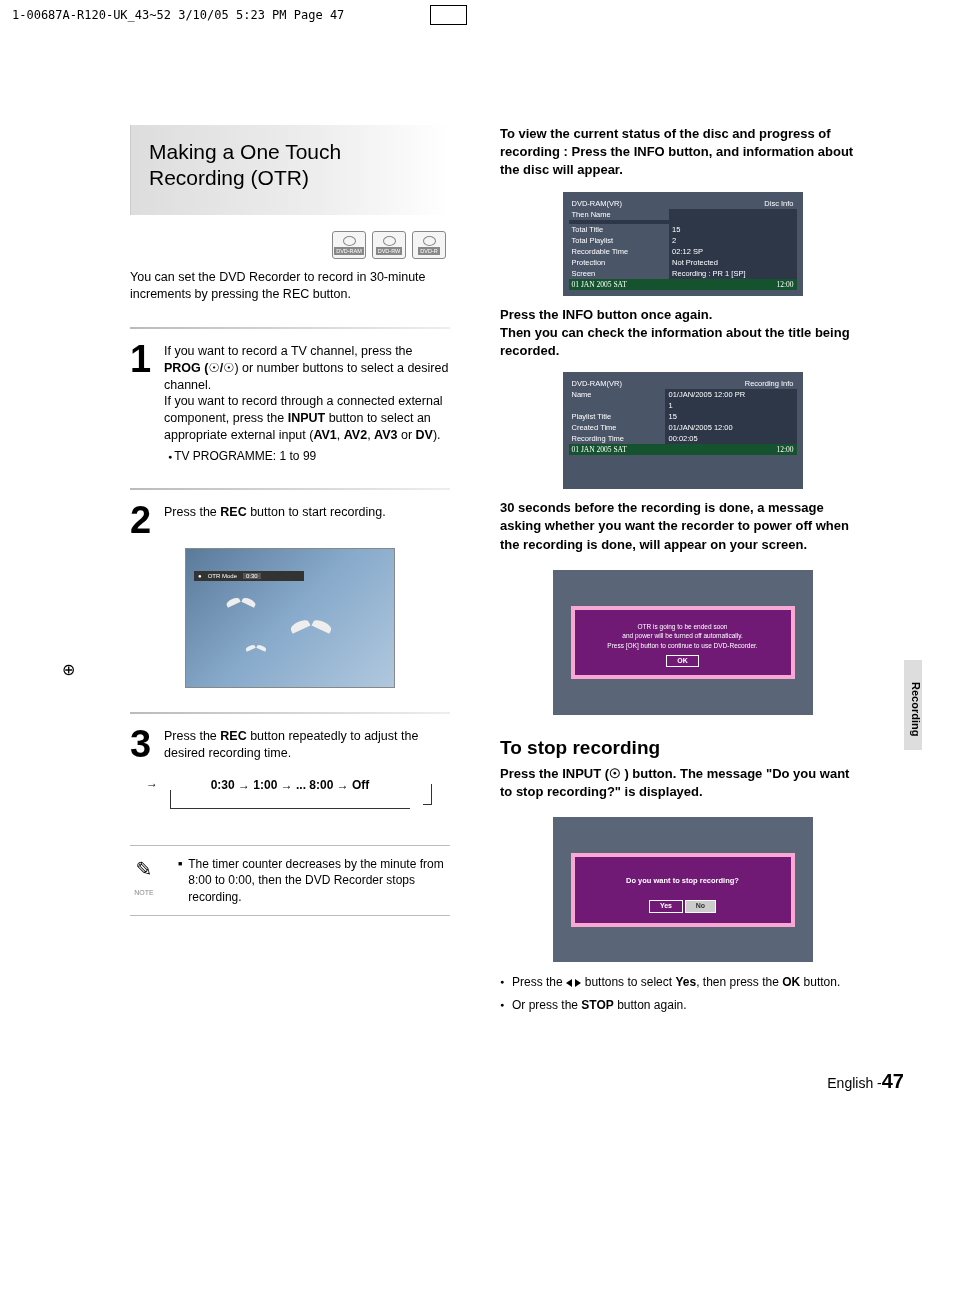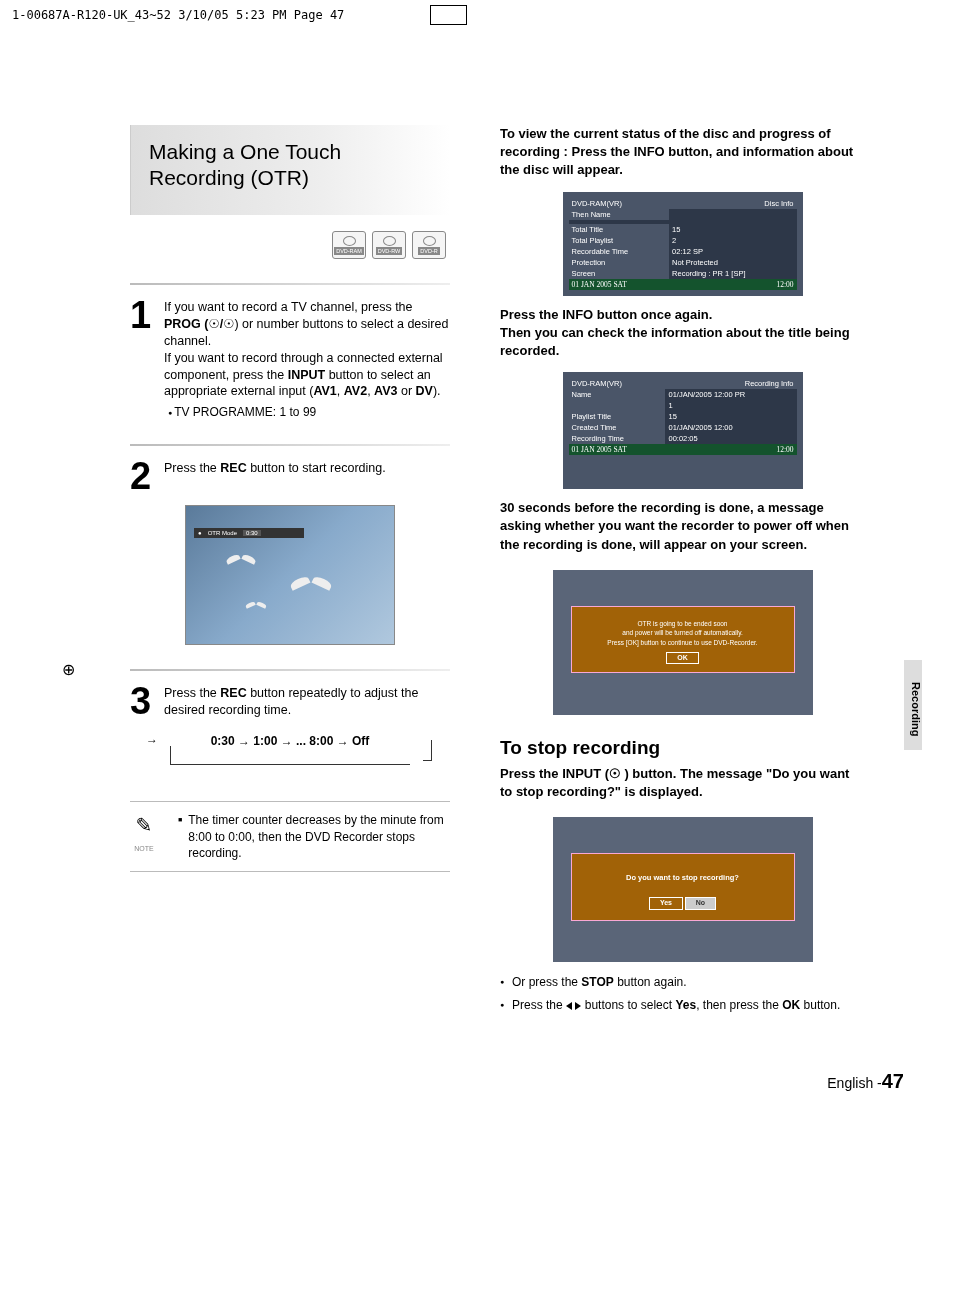--- a/index.html
+++ b/index.html
@@ -47,21 +47,21 @@
 .note-body::before { content: "■"; font-size: 7px; margin-top: 3px; }
 .rc-text { font-size: 13px; line-height: 1.4; font-weight: bold; }
 .info-box { width: 240px; margin: 12px auto 10px; background: #4a5568; padding: 6px; font-size: 7.5px; color: #fff; }
 .info-box table { width: 100%; border-collapse: collapse; }
 .info-box td { padding: 1px 3px; }
 .info-box .hdr td { background: #4a5568; }
 .info-box .val { background: #2d3748; }
 .info-box .foot td { background: #14532d; font-family: Liberation Serif, serif; }
 .info-box .bar { background: #2d3748; height: 4px; }
 .osd-box { width: 260px; height: 145px; margin: 16px auto 12px; background: #5a6578; position: relative; padding: 36px 18px 14px; }
-.osd-inner { border: 1px solid #f9a8d4; background: #a16207; padding: 12px 8px 8px; text-align: center; color: #fff; font-size: 6.5px; line-height: 1.5; }
+.osd-inner { border: 4px solid #f9a8d4; background: #701a75; padding: 12px 8px 8px; text-align: center; color: #fff; font-size: 6.5px; line-height: 1.5; }
 .osd-btn { display: inline-block; border: 1px solid #fff; padding: 0 10px; margin-top: 4px; font-size: 7px; font-weight: bold; }
 h3.sec { font-size: 19px; font-weight: bold; margin: 22px 0 6px; }
 .bullet-list { margin-top: 8px; font-size: 12px; line-height: 1.4; }
 .bullet-list li { list-style: none; margin: 6px 0 6px 12px; position: relative; }
 .bullet-list li::before { content: "●"; font-size: 7px; position: absolute; left: -12px; top: 3px; }
 .side-tab { position: absolute; right: 32px; top: 660px; width: 18px; height: 90px; background: #ddd; font-size: 11px; font-weight: bold; writing-mode: vertical-rl; text-align: center; padding-top: 8px; }
 .page-num { text-align: right; font-size: 14px; padding: 20px 50px 20px 0; }
 .page-num b { font-size: 20px; }
 .tri { display: inline-block; width: 0; height: 0; border-style: solid; vertical-align: middle; }
 .tri.l { border-width: 4px 6px 4px 0; border-color: transparent #000 transparent transparent; }
@@ -89,20 +89,21 @@
         </div>
       <div class="disc-icon">
           <span class="circ"></span>
           <span class="lab">DVD-RW</span>
         </div>
       <div class="disc-icon">
           <span class="circ"></span>
           <span class="lab">DVD-R</span>
         </div>
     </div>
+    <p class="intro">You can set the DVD Recorder to record in 30-minute increments by pressing the REC button.</p>
 
     <div class="hr"></div>
 
     <div class="step">
       <div class="step-num">1</div>
       <div class="step-body">
         <span>If you want to record a TV channel, press the </span><b>PROG (</b>☉<b>/</b>☉<b></b><span>) or number buttons to select a desired channel.</span><br>
         <span>If you want to record through a connected external component, press the </span><b>INPUT</b><span> button to select an appropriate external input (</span><b>AV1</b>, <b>AV2</b>, <b>AV3</b> or <b>DV</b><span>).</span>
         <div class="bullet-sm">TV PROGRAMME: 1 to 99</div>
       </div>
@@ -245,20 +246,20 @@
       <div class="osd-inner" style="padding:18px 8px 10px">
         <div style="font-weight:bold;font-size:7.5px">Do you want to stop recording?</div>
         <div style="margin-top:10px">
           <span class="osd-btn">Yes</span>
           <span class="osd-btn" style="background:#ccc;color:#333">No</span>
         </div>
       </div>
     </div>
 
     <ul class="bullet-list">
+      <li><span>Press the </span><span class="tri l"></span> <span class="tri r"></span><span> buttons to select </span><b>Yes</b><span>, then press the </span><b>OK</b><span> button.</span></li>
       <li><span>Or press the </span><b>STOP</b><span> button again.</span></li>
-      <li><span>Press the </span><span class="tri l"></span> <span class="tri r"></span><span> buttons to select </span><b>Yes</b><span>, then press the </span><b>OK</b><span> button.</span></li>
     </ul>
   </div>
 </div>
 
 <div class="page-num"><span>English -</span><b>47</b></div>
 <span class="cross-mark cross-bottom">⊕</span>
 
 </body></html>

